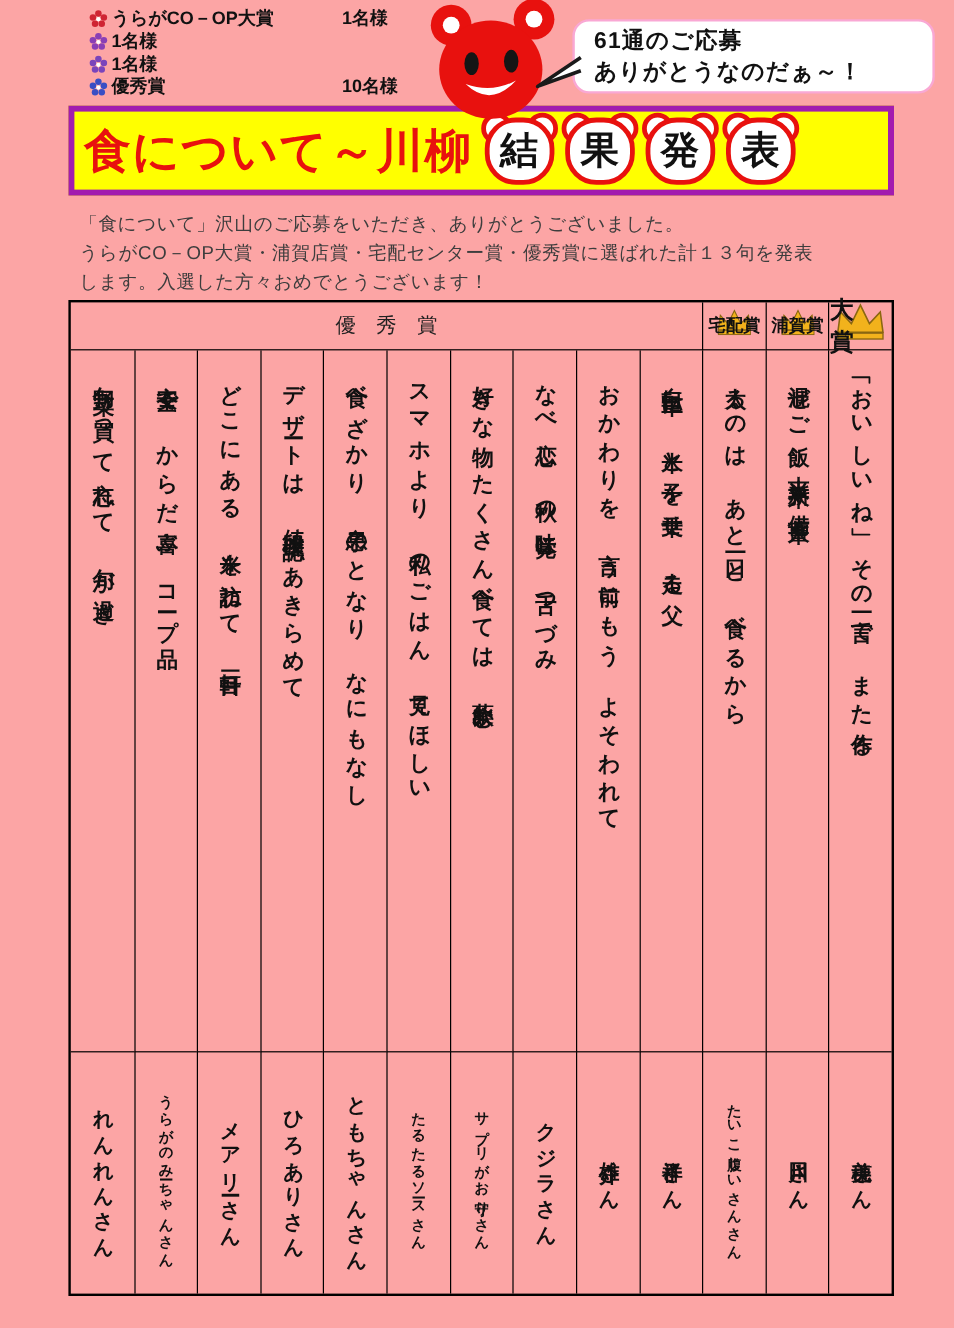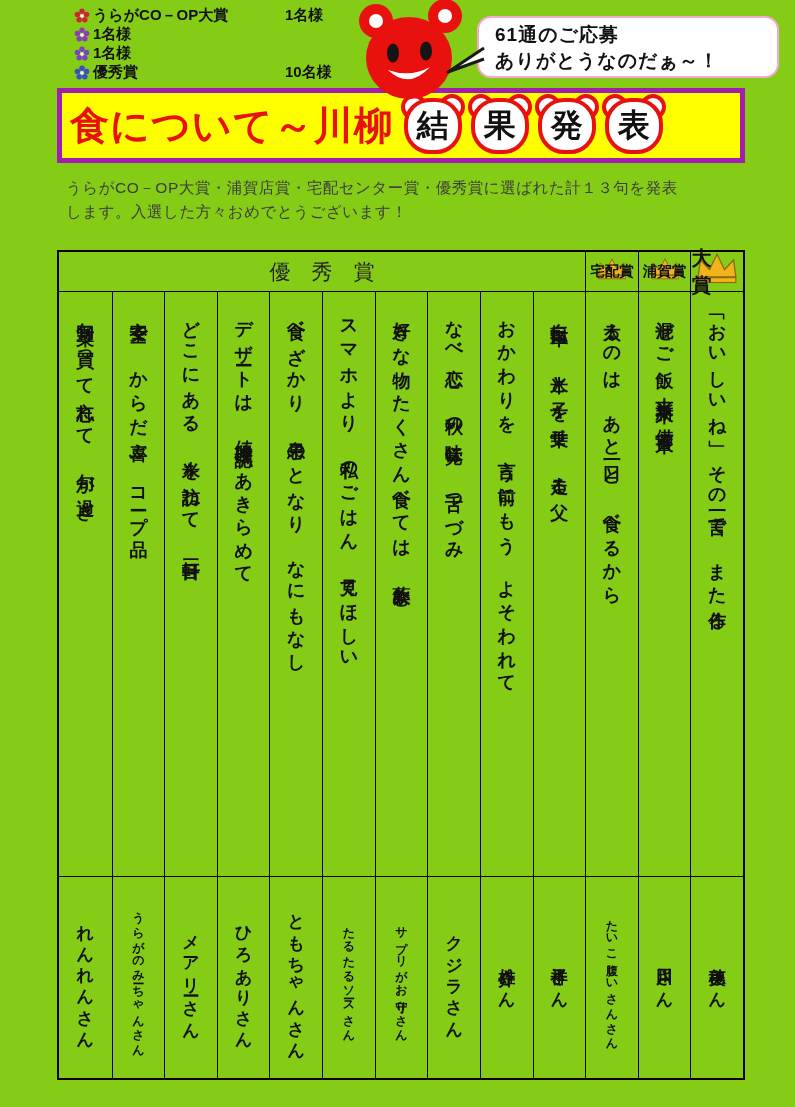--- a/index.html
+++ b/index.html
@@ -1,16 +1,16 @@
 <!DOCTYPE html>
 <html><head>
 <meta charset="utf-8">
 <style>
   html,body{margin:0;padding:0;background:#fff;}
-  #page{position:relative;width:795px;height:1107px;background:#84cc16;overflow:hidden;
+  #page{position:relative;width:795px;height:1107px;background:#fca5a5;overflow:hidden;
         font-family:"Liberation Sans",sans-serif;}
 
   
   .legend{position:absolute;left:74px;top:6px;width:300px;}
   .legend-row{display:flex;align-items:center;height:19px;font-weight:bold;font-size:15px;color:#111;}
   .legend-row .flower{width:16px;height:16px;margin-right:3px;flex:0 0 auto;}
   .legend-row .lab{width:192px;}
   .legend-row .cnt{white-space:nowrap;}
 
   
@@ -43,21 +43,21 @@
 
   
   .grid{position:absolute;left:57px;top:250px;width:688px;height:830px;box-sizing:border-box;
         border:2px solid #000;display:grid;
         grid-template-columns:repeat(13,1fr);
         grid-template-rows:40px 584px auto;}
   .grid>div{box-sizing:border-box;border-left:1.5px solid #000;}
   .grid>div.c1{border-left:none;}
   .hcell{border-bottom:1.5px solid #000;display:flex;align-items:center;justify-content:center;
          position:relative;overflow:visible;}
-  .h-exc{grid-column:1/11;font-family:"Liberation Serif",serif;font-size:21px;color:#222;}
+  .h-exc{grid-column:1/11;font-family:"Liberation Serif",serif;font-size:17px;color:#222;}
   .h-small span,.h-big span{position:relative;z-index:1;font-weight:bold;color:#111;}
   .h-small span{font-size:14.5px;letter-spacing:0px;font-family:"Liberation Sans",sans-serif;}
   .h-big span{font-size:20px;font-family:"Liberation Sans",sans-serif;}
   .crown{position:absolute;left:50%;top:45%;transform:translate(-50%,-55%);z-index:0;}
 
   .poem{display:flex;justify-content:center;padding-top:16px;overflow:hidden;}
   .name{border-top:1.5px solid #000;display:flex;justify-content:center;align-items:center;overflow:hidden;}
   .vt{writing-mode:vertical-rl;font-family:"DejaVu Serif","Liberation Serif",serif;
       font-weight:bold;color:#111;}
   .poem .vt{font-size:18px;letter-spacing:3px;line-height:1;}
@@ -160,20 +160,21 @@
       <div class="badge">
           <span>発</span>
         </div>
       <div class="badge">
           <span>表</span>
         </div>
     </div>
   </div>
 
   <div class="intro">
+    <div>「食について」沢山のご応募をいただき、ありがとうございました。</div>
     <div>うらがCO－OP大賞・浦賀店賞・宅配センター賞・優秀賞に選ばれた計１３句を発表</div>
     <div>します。入選した方々おめでとうございます！</div>
   </div>
 
   <div class="grid">
 
     <div class="hcell h-exc c1">
         <span>優　秀　賞</span>
       </div>
     <div class="hcell h-small">

